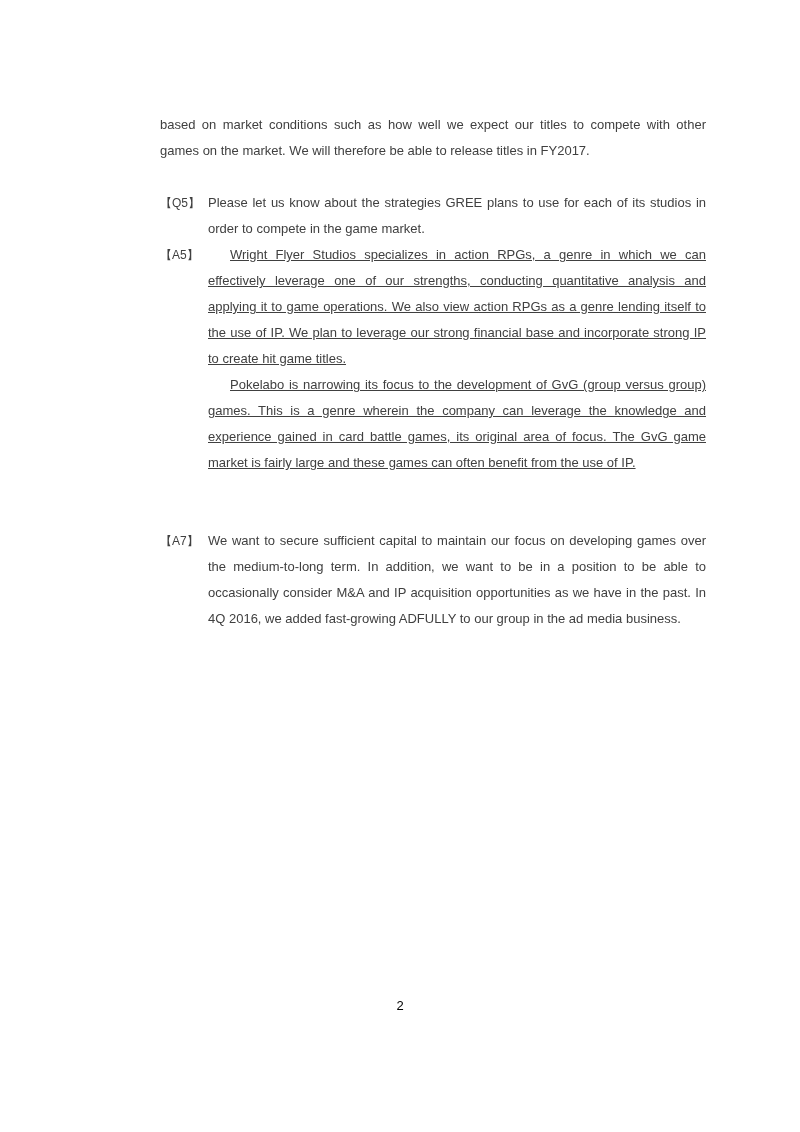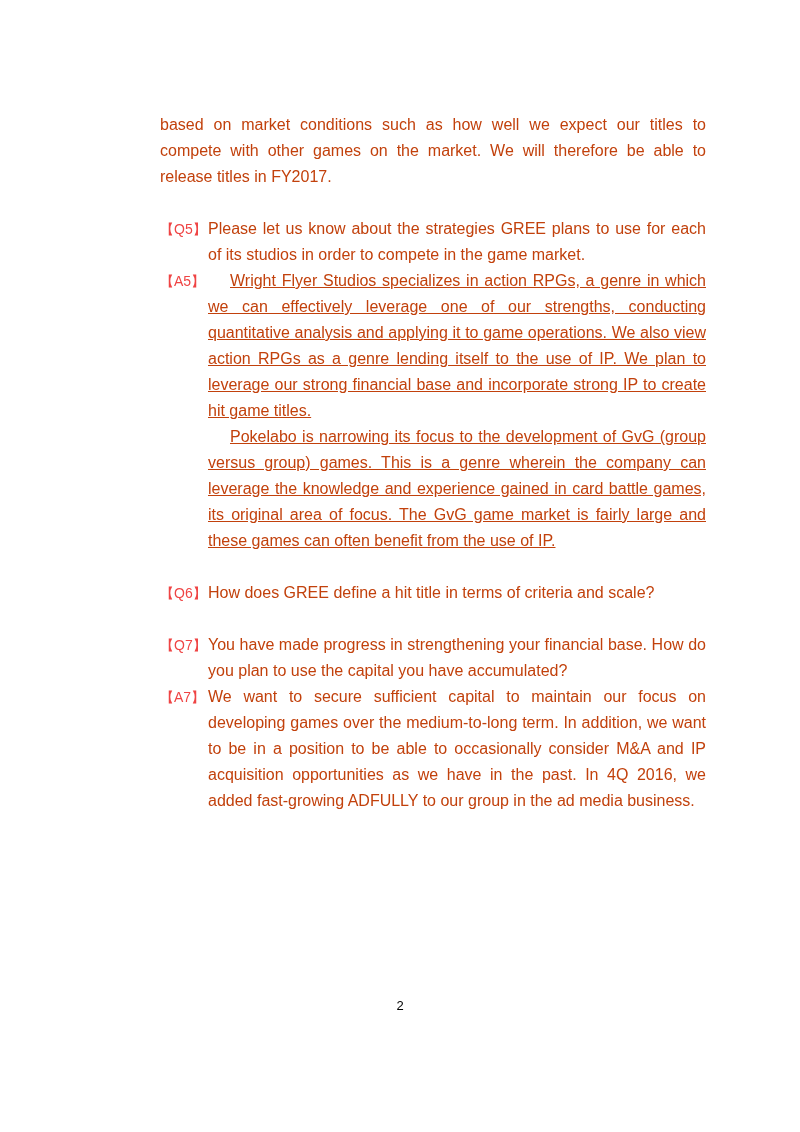--- a/index.html
+++ b/index.html
@@ -28,32 +28,32 @@
     width: 546px;
   }
   .para {
     display: flex;
     align-items: flex-start;
     margin: 0 0 0 0;
   }
   .tag {
     width: 48px;
     flex: 0 0 48px;
-    font-size: 14px;
+    font-size: 12px;
     line-height: 26px;
-    color: #ef4444;
+    color: #404040;
     white-space: nowrap;
   }
   .body-text {
     flex: 1 1 auto;
-    font-size: 16px;
+    font-size: 13px;
     line-height: 26px;
     text-align: justify;
     text-justify: inter-word;
-    color: #c2410c;
+    color: #404040;
     hyphens: none;
   }
   .body-text.noindent {
     text-indent: 0;
   }
   .body-text.indent {
     text-indent: 22px;
     text-decoration: underline;
   }
   .spacer-sm { height: 26px; }
@@ -94,32 +94,24 @@
       <div class="body-text indent">Wright Flyer Studios specializes in action RPGs, a genre in which we can effectively leverage one of our strengths, conducting quantitative analysis and applying it to game operations. We also view action RPGs as a genre lending itself to the use of IP. We plan to leverage our strong financial base and incorporate strong IP to create hit game titles.</div>
     </div>
 
     <div class="para block">
       <div class="tag"></div>
       <div class="body-text indent">Pokelabo is narrowing its focus to the development of GvG (group versus group) games. This is a genre wherein the company can leverage the knowledge and experience gained in card battle games, its original area of focus. The GvG game market is fairly large and these games can often benefit from the use of IP.</div>
     </div>
 
     <div class="spacer-sm"></div>
 
-    <div class="para block">
-      <div class="tag">【Q6】</div>
-      <div class="body-text noindent">How does GREE define a hit title in terms of criteria and scale?</div>
-    </div>
 
 
     <div class="spacer-sm"></div>
 
-    <div class="para block">
-      <div class="tag">【Q7】</div>
-      <div class="body-text noindent">You have made progress in strengthening your financial base. How do you plan to use the capital you have accumulated?</div>
-    </div>
 
     <div class="para block">
       <div class="tag">【A7】</div>
       <div class="body-text noindent">We want to secure sufficient capital to maintain our focus on developing games over the medium-to-long term. In addition, we want to be in a position to be able to occasionally consider M&amp;A and IP acquisition opportunities as we have in the past. In 4Q 2016, we added fast-growing ADFULLY to our group in the ad media business.</div>
     </div>
 
   </div>
 
   <div class="page-number">2</div>
 

